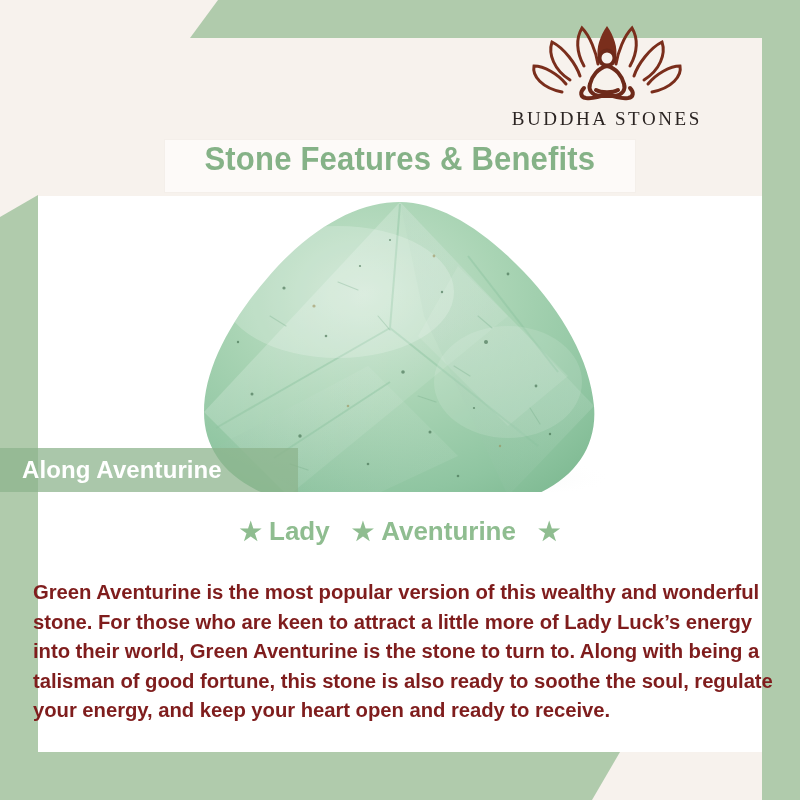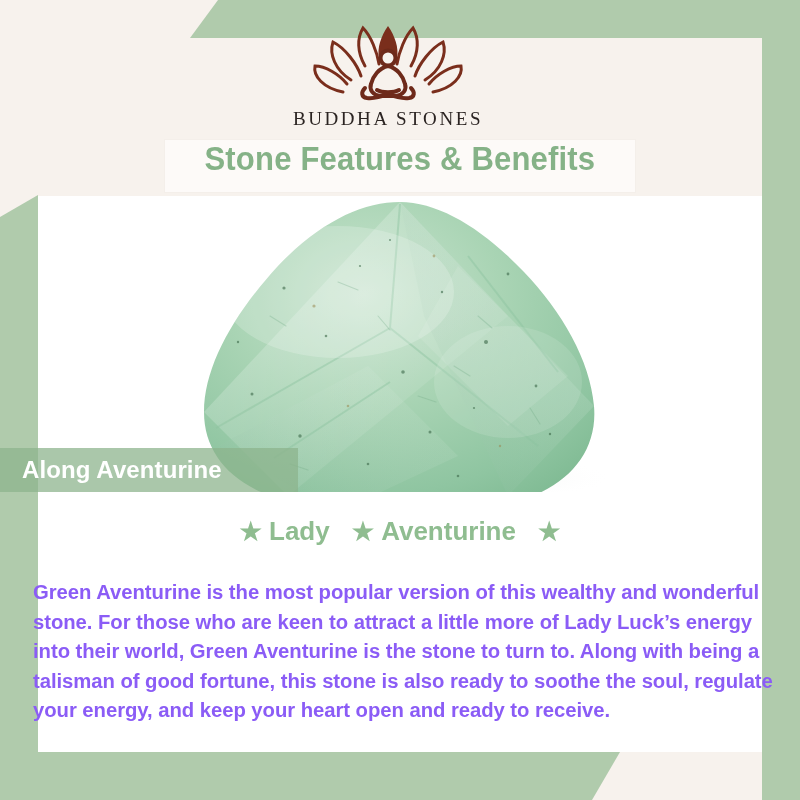--- a/index.html
+++ b/index.html
@@ -67,22 +67,21 @@
   
   .header {
     position: absolute;
     top: 0;
     left: 0;
     width: 702px;
     height: 196px;
     z-index: 3;
     display: flex;
     flex-direction: column;
-    align-items: center;
-    margin-left: 37px;
+    align-items: flex-end;
   }
   .logo-wrap {
     margin-top: 18px;
     display: flex;
     flex-direction: column;
     align-items: center;
   }
   .logo-mark {
     width: 170px;
     height: 86px;
@@ -186,21 +185,21 @@
   
   .body-copy {
     position: absolute;
     left: 33px;
     right: 22px;
     top: 558px;
     z-index: 4;
     font-size: 20.3px;
     font-weight: bold;
     line-height: 29.5px;
-    color: #8b5cf6;
+    color: #7f1d1d;
     text-align: left;
     letter-spacing: -0.05px;
   }
 </style>
 </head>
 <body>
 
 <div class="band band-top"></div>
 <div class="band band-right"></div>
 <div class="band band-left"></div>

